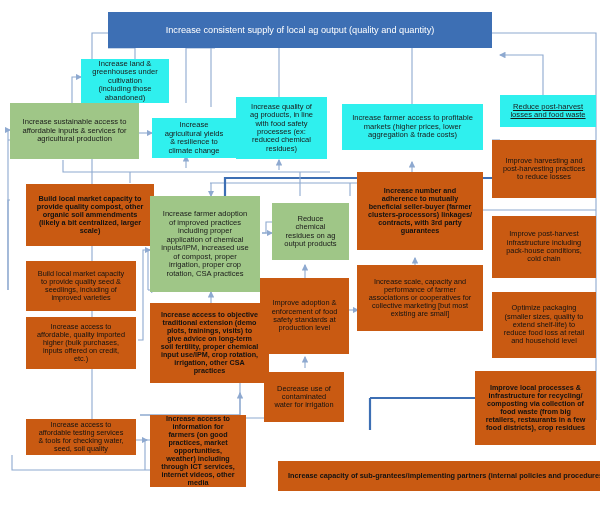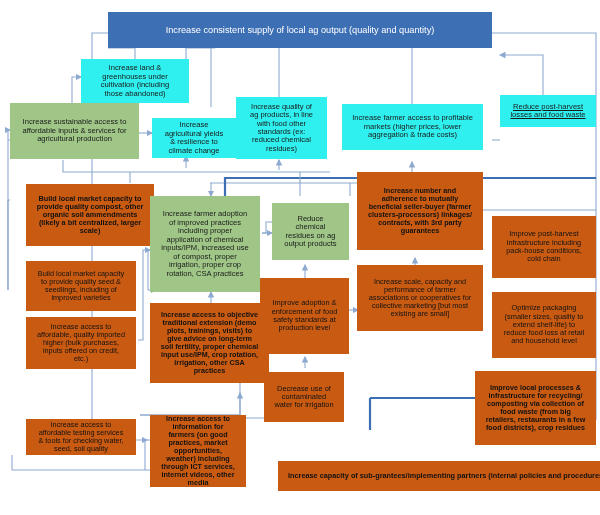--- a/index.html
+++ b/index.html
@@ -156,34 +156,34 @@
     <path class="w" d="M500,140 L492,140"></path>
 
     <path class="w-thick" d="M370,398 L492,398"></path>
     <path class="w-thick" d="M370,398 L370,430"></path>
   </svg>
 
   <div class="node n-blue" style="left:108px; top:12px; width:384px; height:36px; font-size:9.2px;">
     <span>Increase consistent supply of local ag output (quality and quantity)</span>
   </div>
 
-  <div class="node n-cyan" style="left:81px; top:59px; width:108px; height:44px; font-size:7.6px;justify-content:center;">
+  <div class="node n-cyan" style="left:81px; top:59px; width:88px; height:44px; font-size:7.6px;justify-content:center;">
     <span>Increase land &amp; greenhouses under cultivation (including those abandoned)</span>
   </div>
 
   <div class="node n-green" style="left:10px; top:103px; width:129px; height:56px; font-size:7.6px;">
     <span>Increase sustainable access to affordable inputs &amp; services for agricultural production</span>
   </div>
 
   <div class="node n-cyan" style="left:152px; top:118px; width:84px; height:40px; font-size:7.6px;">
     <span>Increase agricultural yields &amp; resilience to climate change</span>
   </div>
 
   <div class="node n-cyan" style="left:236px; top:97px; width:91px; height:62px; font-size:7.5px;">
-    <span>Increase quality of ag products, in line with food other standards (ex: reduced chemical residues)</span>
+    <span>Increase quality of ag products, in line with food safety processes (ex: reduced chemical residues)</span>
   </div>
 
   <div class="node n-cyan" style="left:342px; top:104px; width:141px; height:46px; font-size:7.6px;">
     <span>Increase farmer access to profitable markets (higher prices, lower aggregation &amp; trade costs)</span>
   </div>
 
   <div class="node n-cyan" style="left:500px; top:95px; width:96px; height:32px; font-size:7.6px;text-decoration:underline;">
     <span>Reduce post-harvest losses and food waste</span>
   </div>
 
@@ -228,20 +228,23 @@
   </div>
 
   <div class="node n-orange bold" style="left:357px; top:172px; width:126px; height:78px; font-size:7.2px;">
     <span>Increase number and adherence to mutually beneficial seller-buyer (farmer clusters-processors) linkages/ contracts, with 3rd party guarantees</span>
   </div>
 
   <div class="node n-orange" style="left:357px; top:265px; width:126px; height:66px; font-size:7.3px;">
     <span>Increase scale, capacity and performance of farmer associations or cooperatives for collective marketing [but most existing are small]</span>
   </div>
 
+  <div class="node n-orange" style="left:492px; top:140px; width:104px; height:58px; font-size:7.4px;">
+    <span>Improve harvesting and post-harvesting practices to reduce losses</span>
+  </div>
 
   <div class="node n-orange" style="left:492px; top:216px; width:104px; height:62px; font-size:7.4px;">
     <span>Improve post-harvest infrastructure including pack-house conditions, cold chain</span>
   </div>
 
   <div class="node n-orange" style="left:492px; top:292px; width:104px; height:66px; font-size:7.4px;">
     <span>Optimize packaging (smaller sizes, quality to extend shelf-life) to reduce food loss at retail and household level</span>
   </div>
 
   <div class="node n-orange bold" style="left:475px; top:371px; width:121px; height:74px; font-size:7.2px;">

